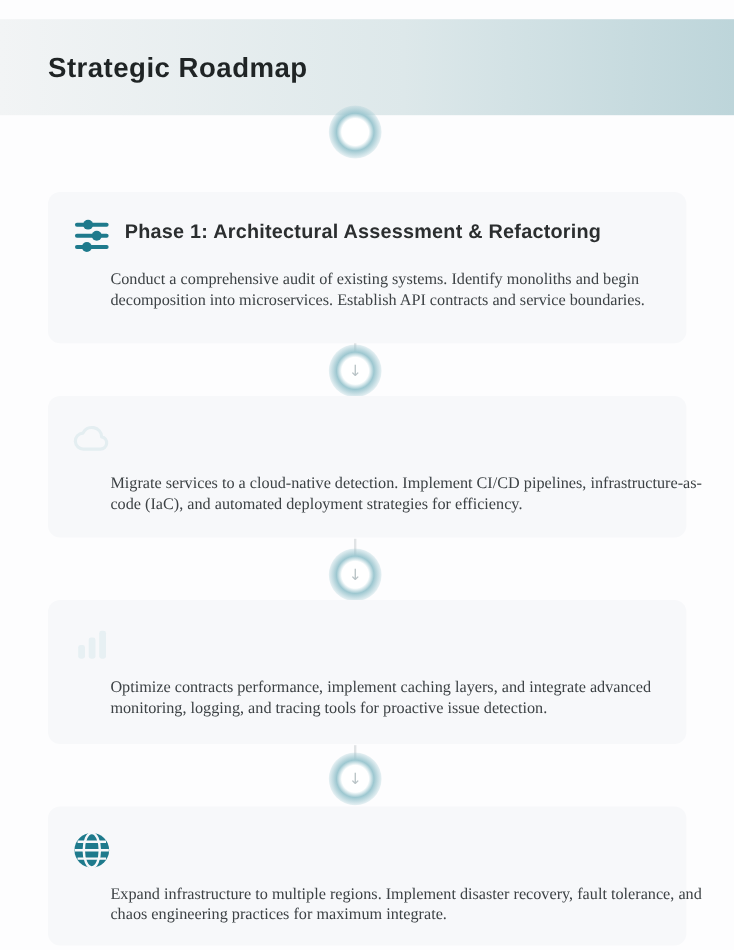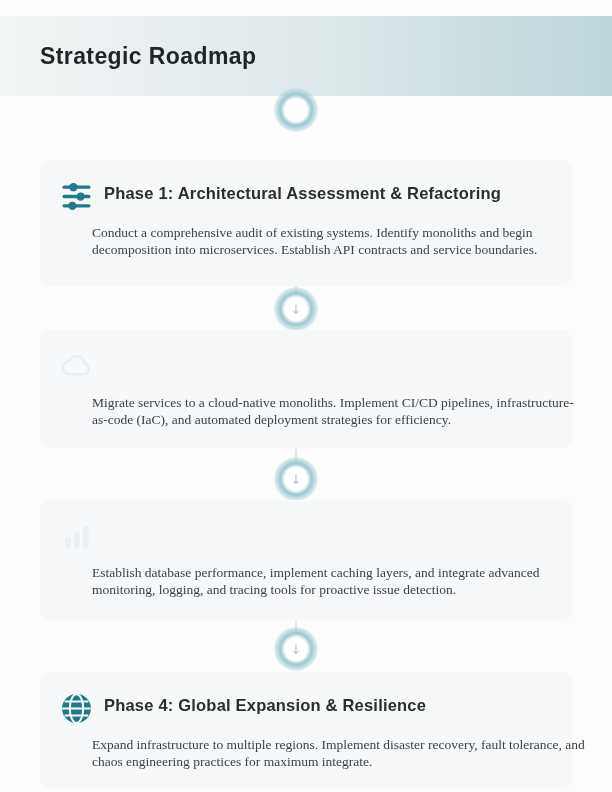--- a/index.html
+++ b/index.html
@@ -130,48 +130,47 @@
 
   <div class="stub s2"></div>
   <div class="node n2">
     <span class="arrow">↓</span>
   </div>
 
   <div class="card c2">
     <svg class="icon" viewBox="0 0 32 32">
       <path d="M9.5 23.5h13.5a5 5 0 0 0 1-9.9A8 8 0 0 0 8.8 10.6 5.9 5.9 0 0 0 9.5 23.5Z" fill="none" stroke="#e4eef1" stroke-width="2.6" stroke-linejoin="round"></path>
     </svg>
-    <p>Migrate services to a cloud-native monoliths. Implement CI/CD pipelines, infrastructure-as-code (IaC), and automated deployment strategies for efficiency.</p>
+    <p>Migrate services to a cloud-native detection. Implement CI/CD pipelines, infrastructure-as-code (IaC), and automated deployment strategies for efficiency.</p>
   </div>
 
   <div class="stub s3"></div>
   <div class="node n3">
     <span class="arrow">↓</span>
   </div>
 
   <div class="card c3">
     <svg class="icon" viewBox="0 0 32 32">
       <g fill="#e7f0f3">
         <rect x="5" y="17" width="5.5" height="11" rx="2"></rect>
         <rect x="13.5" y="11" width="5.5" height="17" rx="2"></rect>
         <rect x="22" y="5.5" width="5.5" height="22.5" rx="2"></rect>
       </g>
     </svg>
-    <p>Establish database performance, implement caching layers, and integrate advanced monitoring, logging, and tracing tools for proactive issue detection.</p>
+    <p>Optimize contracts performance, implement caching layers, and integrate advanced monitoring, logging, and tracing tools for proactive issue detection.</p>
   </div>
 
   <div class="stub s4"></div>
   <div class="node n4">
     <span class="arrow">↓</span>
   </div>
 
   <div class="card c4">
     <svg class="icon" viewBox="0 0 32 32">
       <circle cx="16" cy="16" r="14" fill="#1e7a8c"></circle>
       <ellipse cx="16" cy="16" rx="6.5" ry="13.9" fill="none" stroke="#f7f8fa" stroke-width="2"></ellipse>
       <line x1="2.2" y1="16" x2="29.8" y2="16" stroke="#f7f8fa" stroke-width="2"></line>
       <path d="M4.5 9.2h23M4.5 22.8h23" stroke="#f7f8fa" stroke-width="2" fill="none"></path>
     </svg>
-    <h2>Phase 4: Global Expansion &amp; Resilience</h2>
     <p>Expand infrastructure to multiple regions. Implement disaster recovery, fault tolerance, and chaos engineering practices for maximum integrate.</p>
   </div>
 
 </div>
 
 </body></html>

